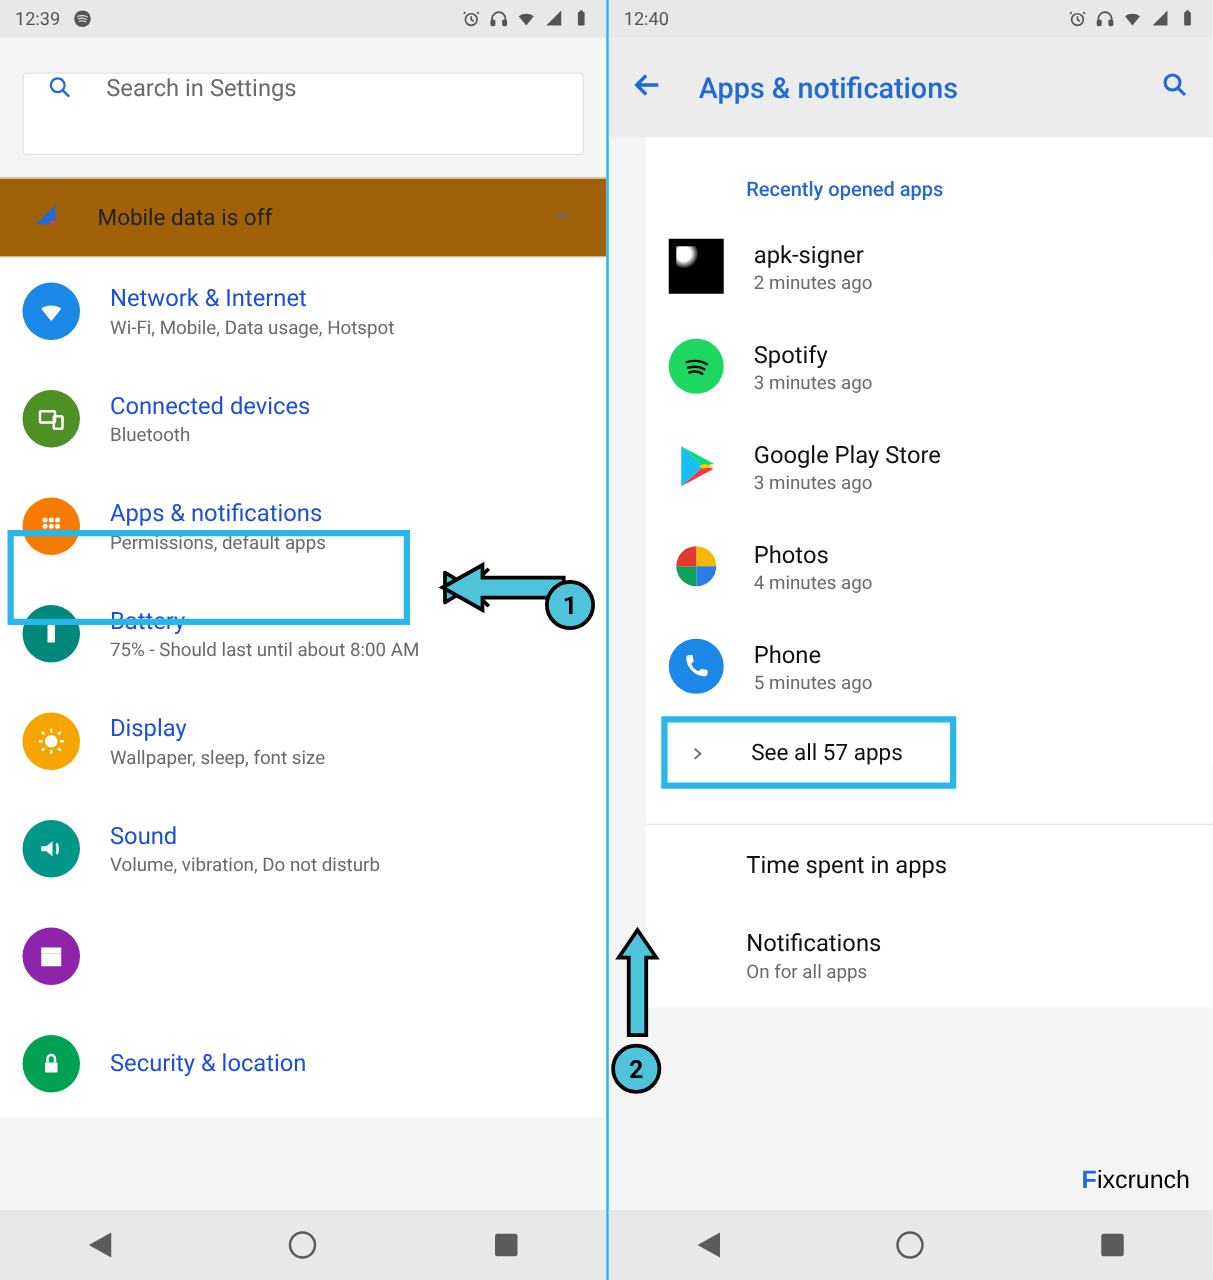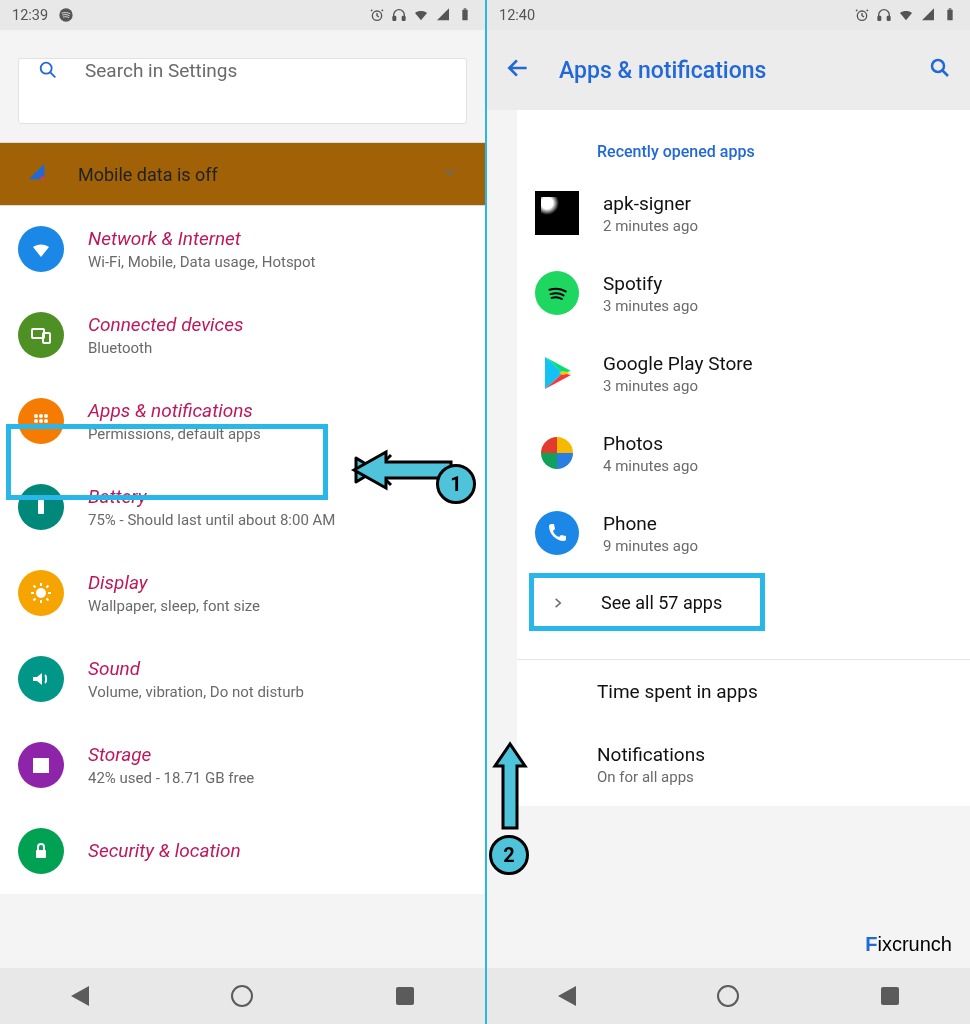--- a/index.html
+++ b/index.html
@@ -74,21 +74,21 @@
     gap: 24px;
     position: relative;
   }
   .setting-icon {
     width: 46px; height: 46px; border-radius: 50%;
     display:flex; align-items:center; justify-content:center;
     flex-shrink:0;
   }
   .setting-icon svg { width:24px; height:24px; fill:#fff; }
   .setting-texts { flex:1; min-width:0; }
-  .setting-title { font-size: 19px; color: #be185d; line-height:1.3;font-style:italic; }
+  .setting-title { font-size: 19px; color: #1d4ed8; line-height:1.3; }
   .setting-sub { font-size: 15px; color: #6a6a6a; margin-top: 2px; }
 
   .ic-blue { background:#1b87e6; }
   .ic-green { background:#4f9025; }
   .ic-orange { background:#f57c00; }
   .ic-teal { background:#00897b; }
   .ic-amber { background:#f6a500; }
   .ic-teal2 { background:#009688; }
   .ic-purple { background:#8e24aa; }
   .ic-green2 { background:#00a152; }
@@ -348,24 +348,20 @@
     </div>
 
     <div class="setting-item">
       <div class="setting-icon ic-purple">
         <svg viewBox="0 0 24 24" fill="none" stroke="#fff" stroke-width="2">
             <rect x="5" y="6" width="14" height="3"></rect>
             <rect x="5" y="11" width="14" height="3"></rect>
             <rect x="5" y="16" width="14" height="3"></rect>
           </svg>
       </div>
-      <div class="setting-texts">
-        <div class="setting-title">Storage</div>
-        <div class="setting-sub">42% used - 18.71 GB free</div>
-      </div>
     </div>
 
     <div class="setting-item">
       <div class="setting-icon ic-green2">
         <svg viewBox="0 0 24 24" fill="#fff">
             <rect x="7" y="11" width="10" height="8" rx="1"></rect>
             <path d="M9 11V8a3 3 0 016 0v3" fill="none" stroke="#fff" stroke-width="2"></path>
           </svg>
       </div>
       <div class="setting-texts">
@@ -508,21 +504,21 @@
     </div>
 
     <div class="app-row">
       <div class="app-icon phone-icon">
         <svg viewBox="0 0 24 24">
             <path d="M6 3c-1 0-2 1-2 2 0 8 7 15 15 15 1 0 2-1 2-2v-3l-5-1-2 2c-3-1-5-3-6-6l2-2-1-5H6z"></path>
           </svg>
       </div>
       <div class="app-texts">
         <div class="app-name">Phone</div>
-        <div class="app-time">9 minutes ago</div>
+        <div class="app-time">5 minutes ago</div>
       </div>
     </div>
 
     <div class="see-all-wrap">
       <div class="see-all-row">
         <span class="chev">
             <svg viewBox="0 0 24 24">
               <path d="M8 5l8 7-8 7"></path>
             </svg>
           </span>

